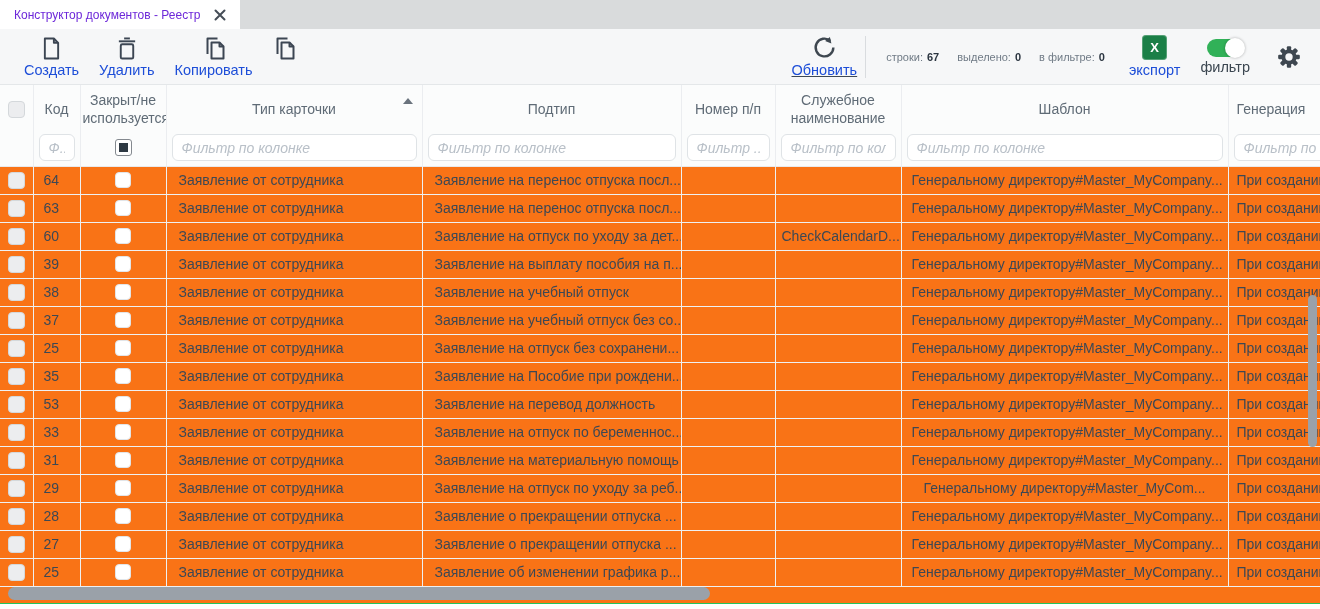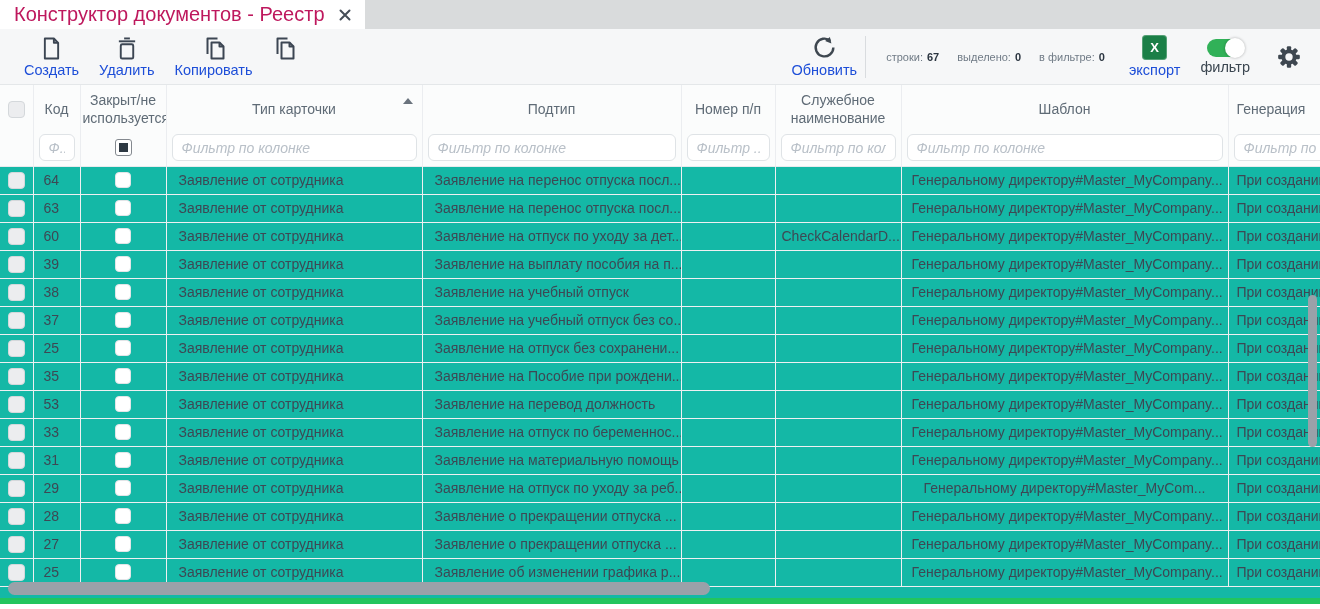--- a/index.html
+++ b/index.html
@@ -5,21 +5,21 @@
   * { box-sizing: border-box; }
   html,body { margin:0; padding:0; }
   body {
     width:1320px; height:609px; overflow:hidden; background:#fff;
     font-family:"Liberation Sans","DejaVu Sans",sans-serif; color:#3d4854;
   }
   
   .tabbar { height:29px; background:#d9dbdc; display:flex; }
   .tab {
     background:#fff; display:flex; align-items:center; gap:14px;
-    padding:0 14px 0 14px; font-size:20px; color:#be185d; cursor:default;
+    padding:0 14px 0 14px; font-size:12px; color:#6d28d9; cursor:default;
   }
   .tab-close { display:flex; align-items:center; cursor:pointer; }
   
   .toolbar {
     height:56px; background:#f6f7f8; border-bottom:1px solid #e4e7e9;
     display:flex; align-items:flex-start; padding:6px 18px 0 24px; position:relative;
   }
   .tbtn { display:flex; flex-direction:column; align-items:center; gap:2px; margin-right:20px; cursor:pointer; }
   .ticon { height:25px; display:flex; align-items:flex-end; justify-content:center; }
   .tlabel { font-size:14.5px; color:#1d4ed8; line-height:16px; white-space:nowrap; }
@@ -34,21 +34,21 @@
     font-weight:700; font-size:13px; display:flex; align-items:center; justify-content:center;
     box-shadow: inset 0 0 0 1px rgba(255,255,255,0.25);
   }
   .toggle { width:37px; height:18px; border-radius:9px; background:#31b158; position:relative; margin-top:4px; }
   .toggle .knob {
     position:absolute; right:-1px; top:-1px; width:20px; height:20px; border-radius:50%;
     background:#fff; box-shadow:0 0 3px rgba(0,0,0,.3);
   }
   .gear-wrap { margin:9px 0 0 6px; cursor:pointer; }
   
-  .grid-wrap { position:relative; height:519px; overflow:hidden; background:#14b8a6; border-bottom:6px solid #22c55e; }
+  .grid-wrap { position:relative; height:519px; overflow:hidden; background:#f97316; border-bottom:1px solid #22c55e; }
   table { border-collapse:collapse; table-layout:fixed; width:1378px; }
   th, td { white-space:nowrap; overflow:hidden; }
   tr.hdr th {
     height:48px; font-weight:400; font-size:14px; color:#5f6b76; text-align:center;
     vertical-align:middle; border-right:1px solid #ebedf0; padding:0 2px; position:relative;
     white-space:normal; line-height:18px; background:#fbfcfc;
   }
   tr.hdr th.left { text-align:left; padding-left:8px; }
   .sort-asc {
     position:absolute; right:9px; top:13px; width:0; height:0;
@@ -141,21 +141,21 @@
     <span class="ticon">
       <svg width="22" height="24" viewBox="0 0 22 24">
           <path d="M4.5 18 V2.5 h10" fill="none" stroke="#3c4653" stroke-width="2" stroke-linejoin="round"></path>
           <path d="M8.5 6.5 h8 l4 4 V22.5 h-12 z" fill="#f6f7f8" stroke="#3c4653" stroke-width="2" stroke-linejoin="round"></path>
           <path d="M16.5 6.5 v4 h4" fill="none" stroke="#3c4653" stroke-width="2" stroke-linejoin="round"></path>
         </svg>
     </span>
   </div>
 
   <div class="tright">
-    <div class="tbtn" style="margin-right:4px;">
+    <div class="tbtn" style="margin-right:4px;text-decoration:underline;">
       <span class="ticon">
         <svg width="25" height="25" viewBox="0 0 24 24">
             <path d="M20.5 12 A8.5 8.5 0 1 1 17.6 5.6" fill="none" stroke="#3e4750" stroke-width="2.3"></path>
             <polygon points="17.2,1.8 18.6,8.2 12.6,5.8" fill="#3e4750"></polygon>
           </svg>
       </span>
       <span class="tlabel">Обновить</span>
     </div>
     <div class="vdivider"></div>
     <div class="stats stats-wrap">

